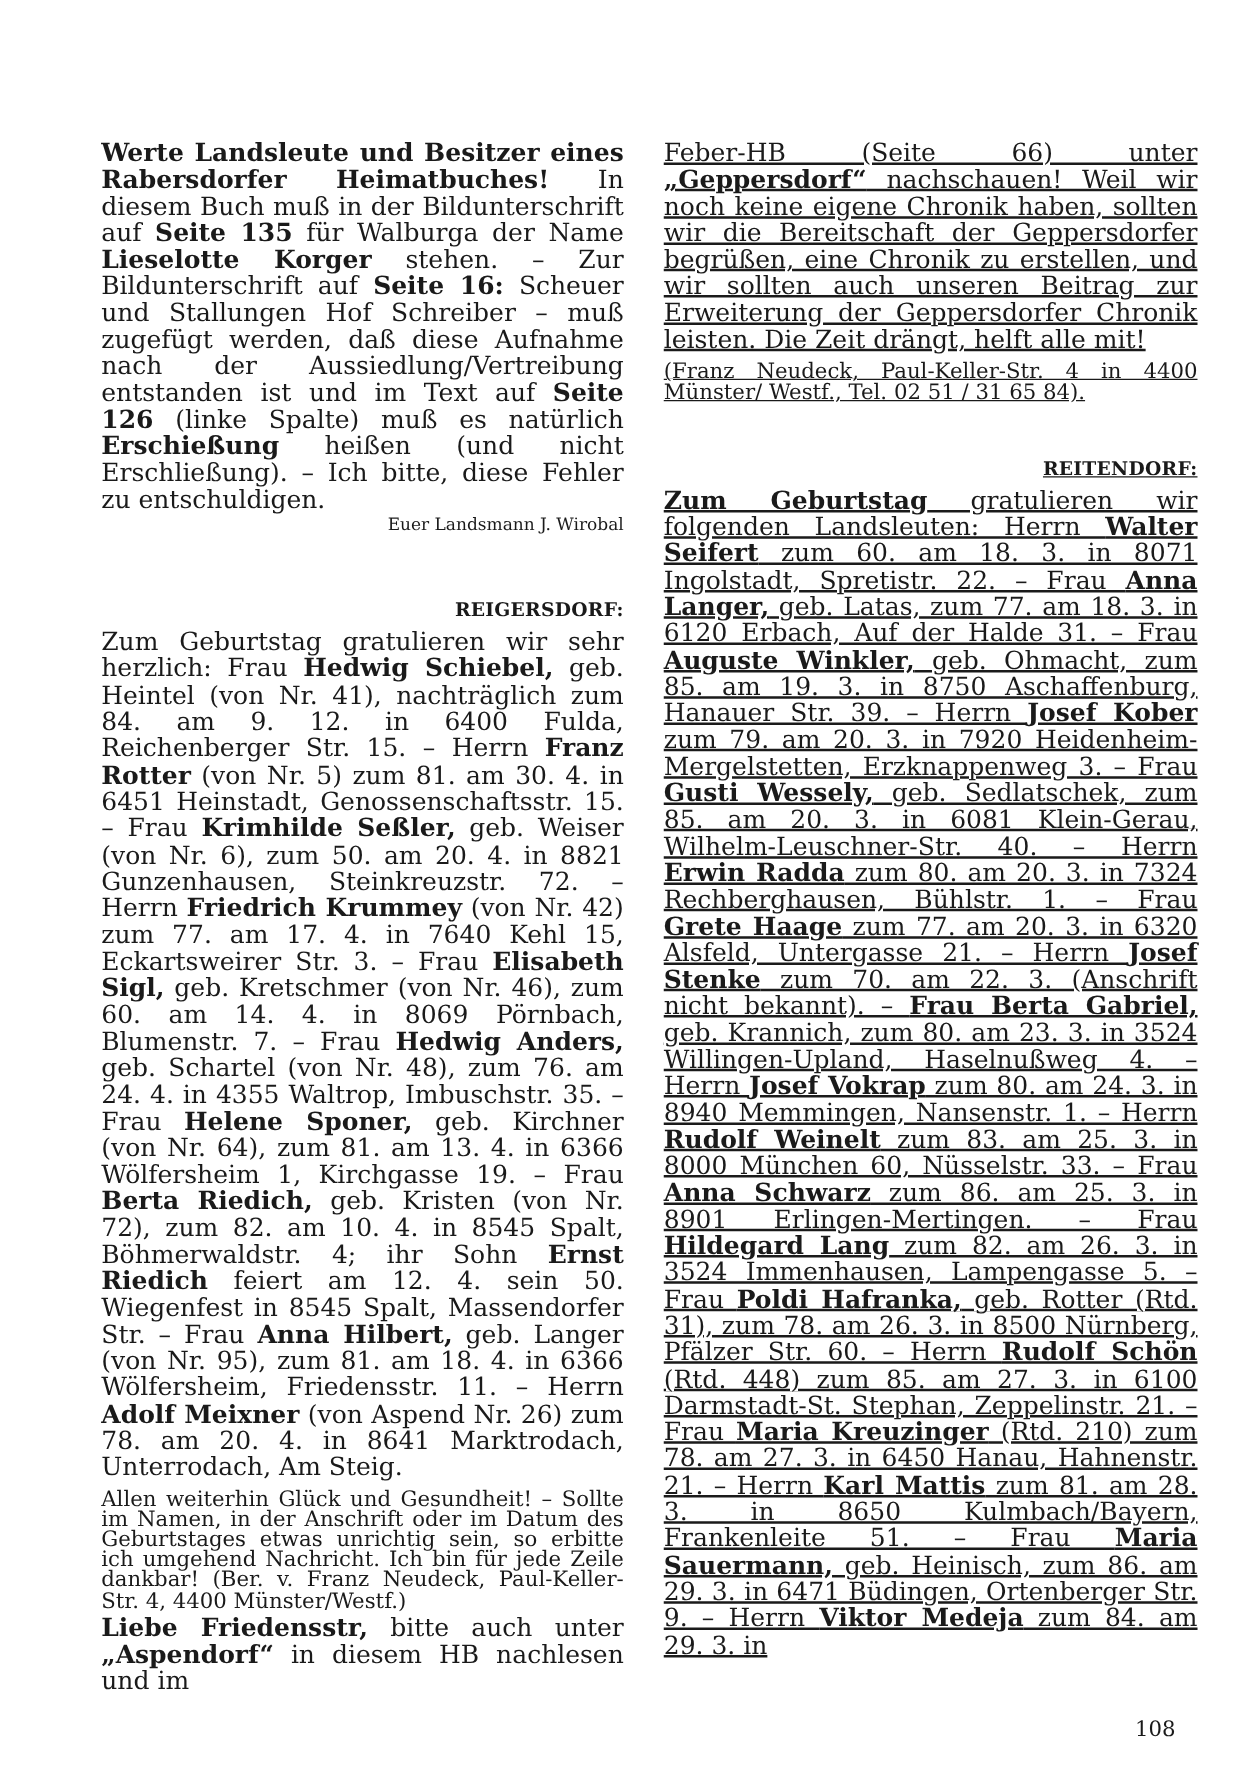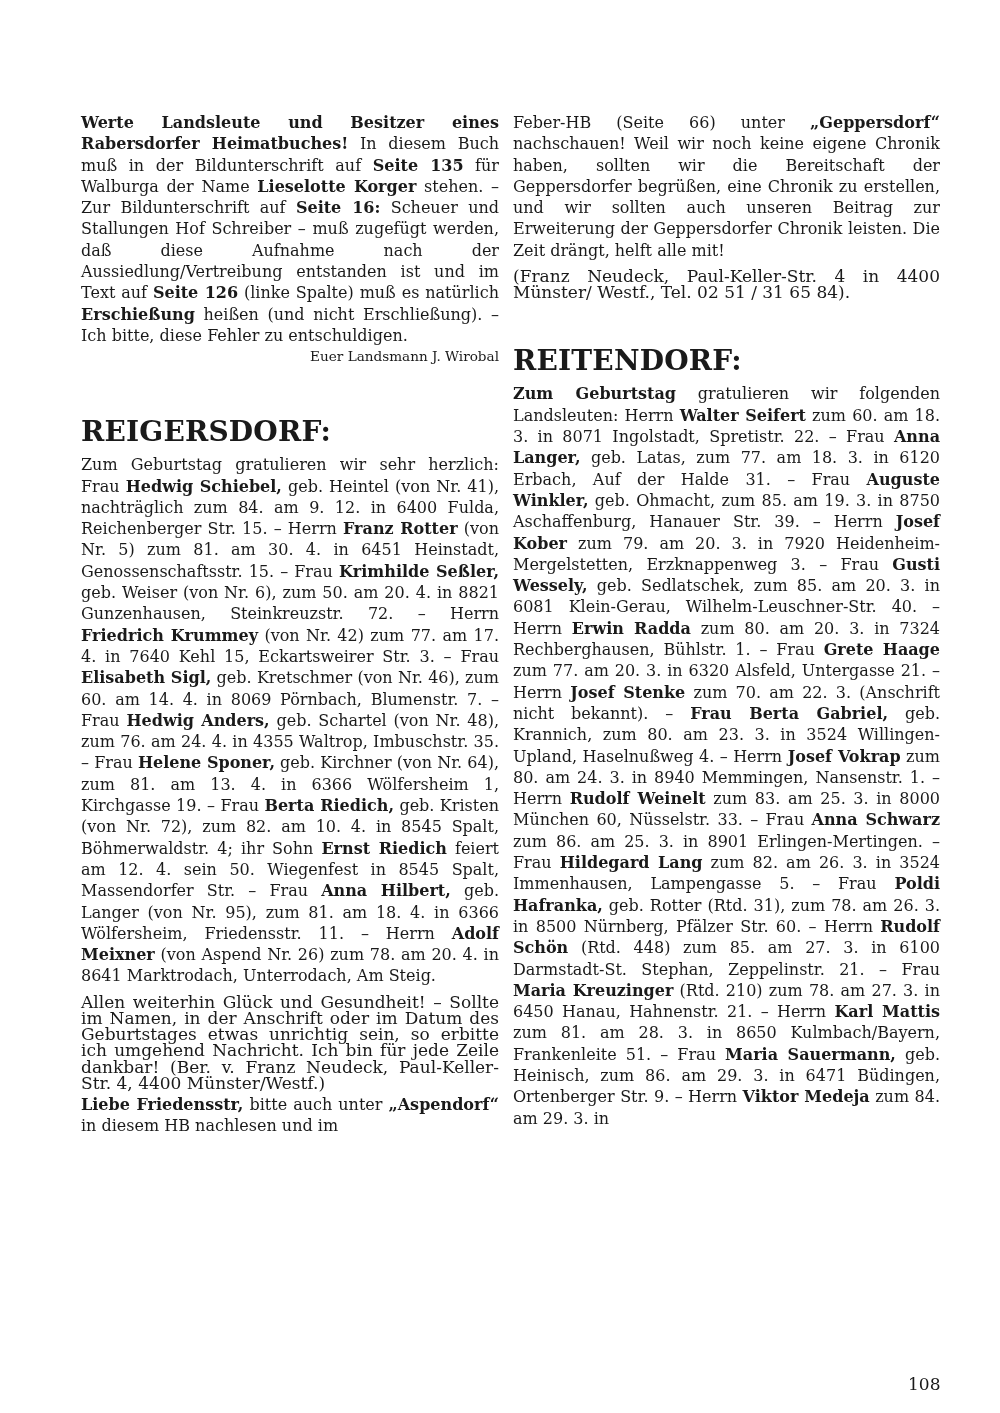--- a/index.html
+++ b/index.html
@@ -1,26 +1,26 @@
 <!DOCTYPE html>
 <html><head>
 <meta charset="utf-8">
 <style>
   html, body { margin: 0; padding: 0; background: #ffffff; }
   body { width: 1000px; height: 1413px; position: relative; overflow: hidden; color: #1a1a1a;
          font-family: "DejaVu Serif", "Liberation Serif", serif; }
   .col { position: absolute; top: 112px; }
   .col-left { left: 81px; width: 418px; }
-  .col-right { left: 513px; width: 427px; }
-  .para { font-size: 16px; line-height: 21.3px; text-align: justify; margin: 0; hyphens: manual; }
+  .col-right { left: 531px; width: 427px; text-decoration: underline; }
+  .para { font-size: 20px; line-height: 21.3px; text-align: justify; margin: 0; hyphens: manual; }
   .para b { font-weight: bold; }
   .small { font-size: 17px; line-height: 16.2px; text-align: justify; margin: 0; }
   .sign { font-size: 13.6px; line-height: 16px; text-align: right; margin: 2px 0 0 0; }
-  .heading { font-size: 28px; font-weight: bold; margin: 0; letter-spacing: 0.2px;
-             font-family: "DejaVu Serif", "Liberation Serif", serif; }
+  .heading { font-size: 15px; font-weight: bold; margin: 0; letter-spacing: 0.2px;
+             font-family: "DejaVu Serif", "Liberation Serif", serif; text-align: right; }
   .page-number { position: absolute; left: 908px; top: 1374px; font-size: 17px; }
 </style>
 </head>
 <body>
 
 <div class="col col-left">
   <p class="para"><b>Werte Landsleute und Besitzer eines Rabersdorfer Heimatbuches!</b><span> In diesem Buch muß in der Bildunterschrift auf </span><b>Seite 135</b><span> für Walburga der Name </span><b>Lieselotte Korger</b><span> stehen. – Zur Bildunterschrift auf </span><b>Seite 16:</b><span> Scheuer und Stallungen Hof Schreiber – muß zugefügt werden, daß diese Aufnahme nach der Aussiedlung/Vertreibung entstanden ist und im Text auf </span><b>Seite 126</b><span> (linke Spalte) muß es natürlich </span><b>Erschießung</b><span> heißen (und nicht Erschließung). – Ich bitte, diese Fehler zu entschuldigen.</span></p>
   <p class="sign">Euer Landsmann J. Wirobal</p>
   <h2 class="heading" style="margin-top:51px;">REIGERSDORF:</h2>
   <p class="para" style="margin-top:6px;"><span>Zum Geburtstag gratulieren wir sehr herzlich: Frau </span><b>Hedwig Schiebel,</b><span> geb. Heintel (von Nr. 41), nachträglich zum 84. am 9. 12. in 6400 Fulda, Reichenberger Str. 15. – Herrn </span><b>Franz Rotter</b><span> (von Nr. 5) zum 81. am 30. 4. in 6451 Heinstadt, Genossenschaftsstr. 15. – Frau </span><b>Krimhilde Seßler,</b><span> geb. Weiser (von Nr. 6), zum 50. am 20. 4. in 8821 Gunzenhausen, Steinkreuzstr. 72. – Herrn </span><b>Friedrich Krummey</b><span> (von Nr. 42) zum 77. am 17. 4. in 7640 Kehl 15, Eckartsweirer Str. 3. – Frau </span><b>Elisabeth Sigl,</b><span> geb. Kretschmer (von Nr. 46), zum 60. am 14. 4. in 8069 Pörnbach, Blumenstr. 7. – Frau </span><b>Hedwig Anders,</b><span> geb. Schartel (von Nr. 48), zum 76. am 24. 4. in 4355 Waltrop, Imbuschstr. 35. – Frau </span><b>Helene Sponer,</b><span> geb. Kirchner (von Nr. 64), zum 81. am 13. 4. in 6366 Wölfersheim 1, Kirchgasse 19. – Frau </span><b>Berta Riedich,</b><span> geb. Kristen (von Nr. 72), zum 82. am 10. 4. in 8545 Spalt, Böhmerwaldstr. 4; ihr Sohn </span><b>Ernst Riedich</b><span> feiert am 12. 4. sein 50. Wiegenfest in 8545 Spalt, Massendorfer Str. – Frau </span><b>Anna Hilbert,</b><span> geb. Langer (von Nr. 95), zum 81. am 18. 4. in 6366 Wölfersheim, Friedensstr. 11. – Herrn </span><b>Adolf Meixner</b><span> (von Aspend Nr. 26) zum 78. am 20. 4. in 8641 Marktrodach, Unterrodach, Am Steig.</span></p>

